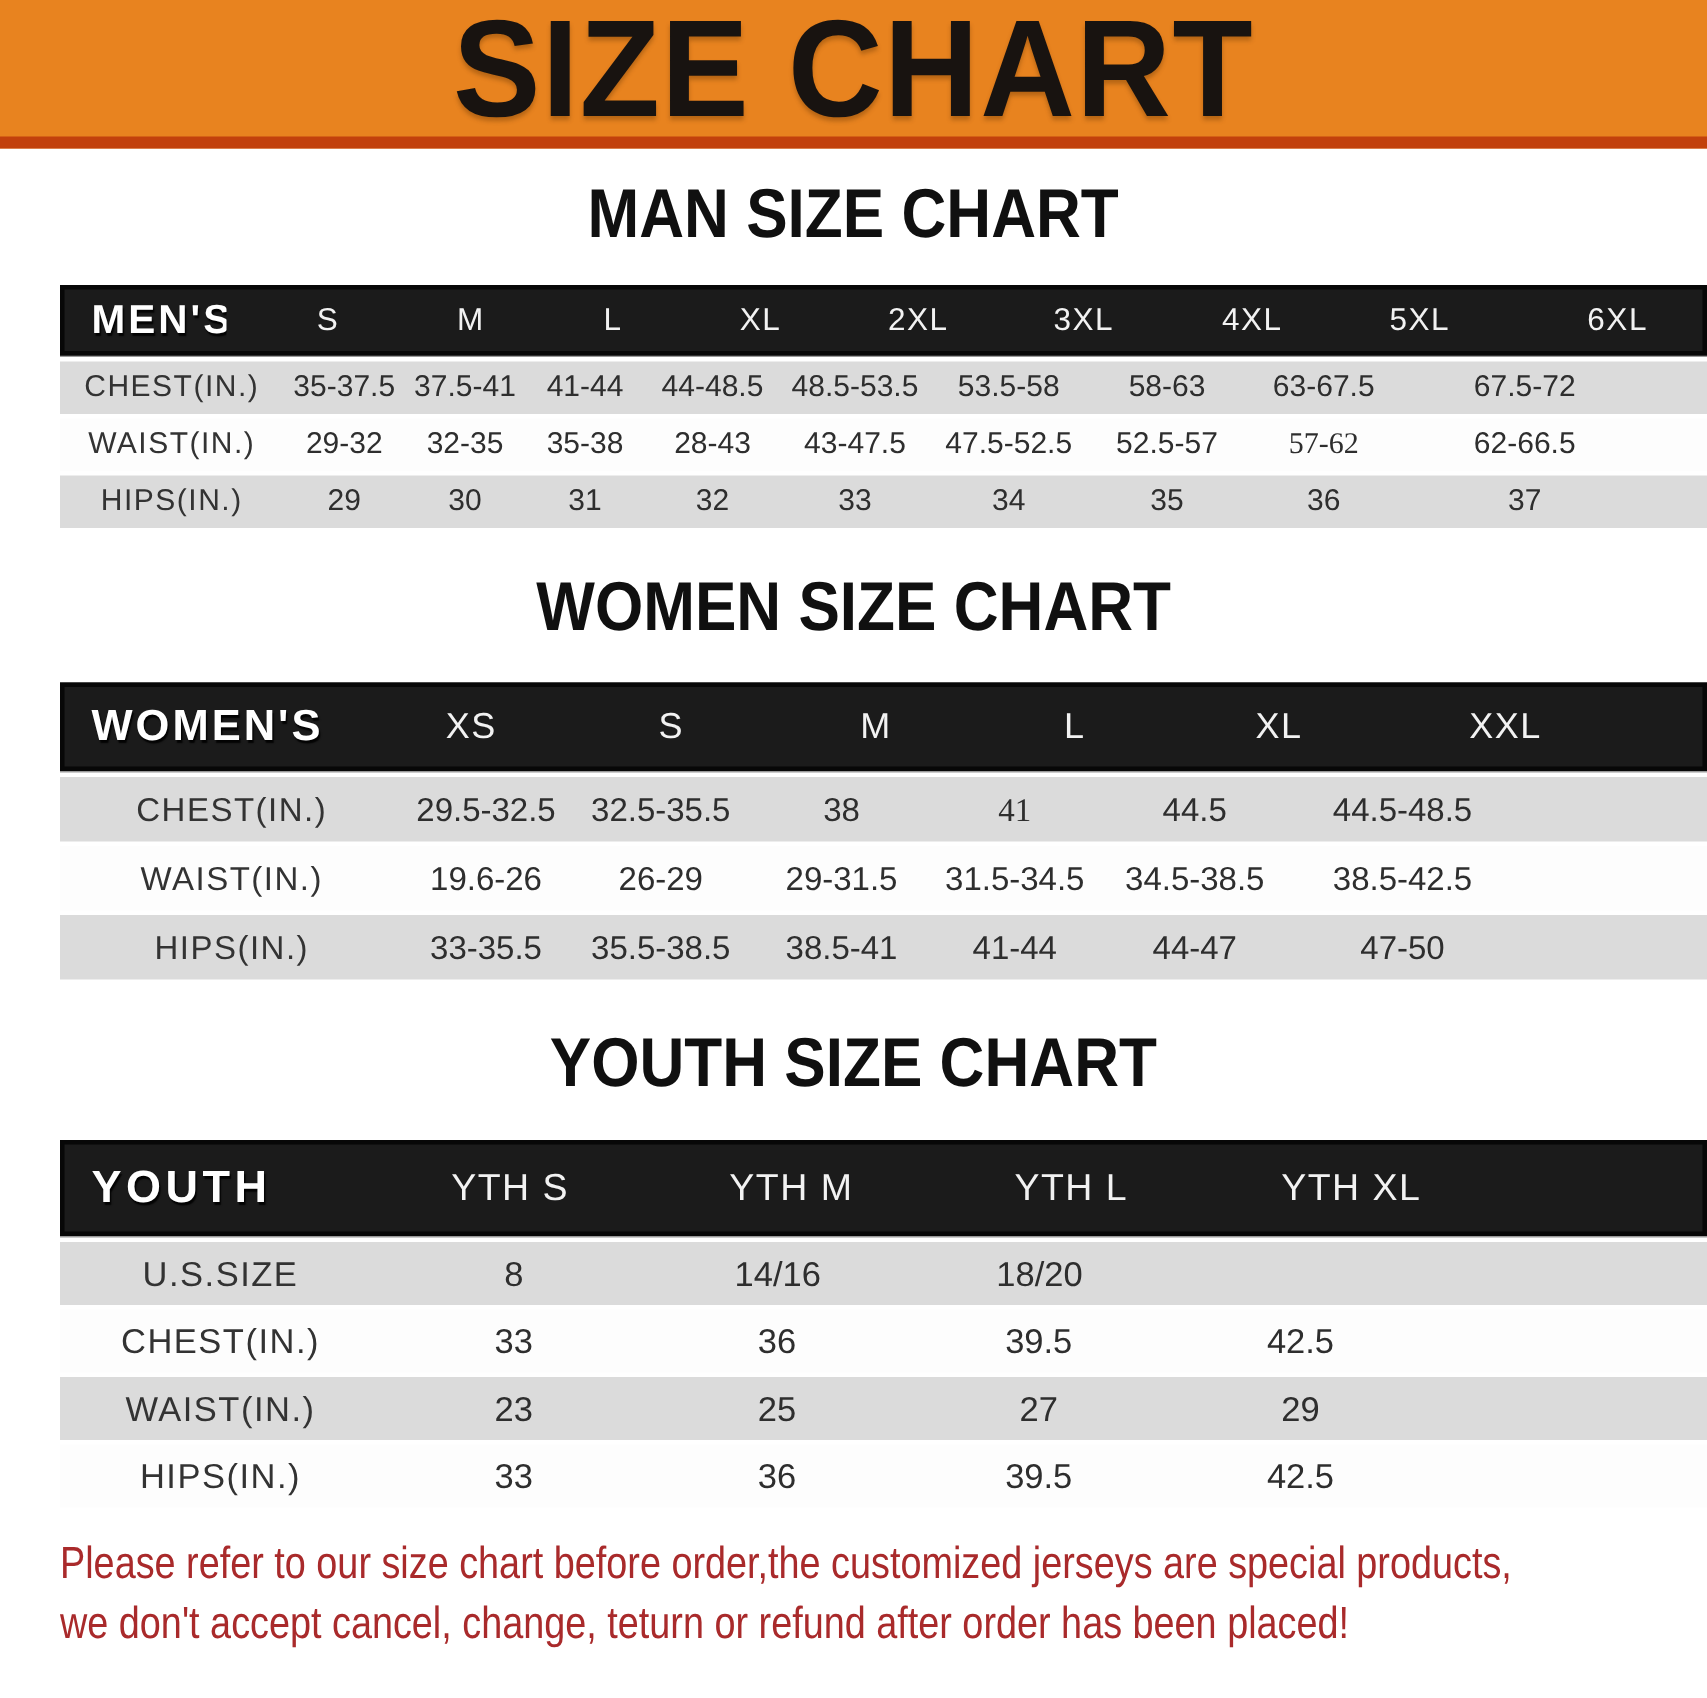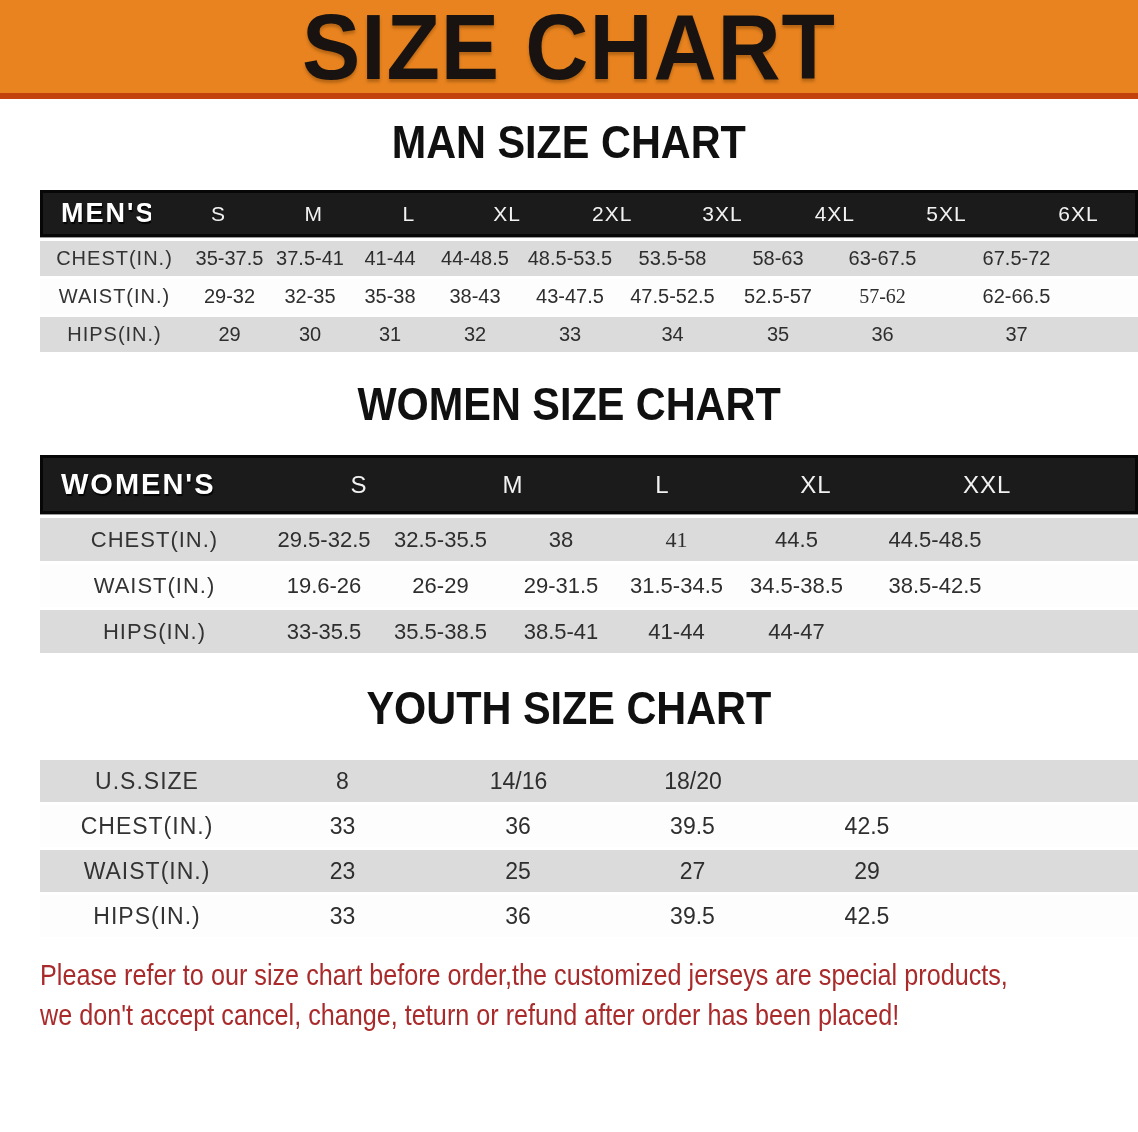--- a/index.html
+++ b/index.html
@@ -16,21 +16,21 @@
   *{box-sizing:border-box;}
   html,body{margin:0;padding:0;}
   body{
     width:1138px;height:1132px;overflow:hidden;background:#FFFFFF;
     font-family:"Liberation Sans","DejaVu Sans",sans-serif;
     color:var(--cell-text);
   }
   
   .banner{
     width:1138px;height:99px;background:var(--banner-orange);
-    border-bottom:6px solid #c2410c;
+    border-bottom:8px solid #c2410c;
     display:flex;align-items:center;justify-content:center;
   }
   .banner-title{
     font-size:92px;font-weight:bold;color:var(--banner-text);
     letter-spacing:1px;line-height:1;display:inline-block;
     transform:scaleX(0.95);transform-origin:center;
     text-shadow:0 3px 3px rgba(90,45,0,0.35);
   }
   
   .heading{width:1138px;text-align:center;line-height:52px;height:52px;}
@@ -115,21 +115,21 @@
         <div class="tcell dval" style="width: 105px;">53.5-58</div>
         <div class="tcell dval" style="width: 106px;">58-63</div>
         <div class="tcell dval" style="width: 103px;">63-67.5</div>
         <div class="tcell dval" style="width: 165px;">67.5-72</div>
       </div>
       <div class="trow drow white">
         <div class="tcell rlabel" style="width: 149px;">WAIST(IN.)</div>
         <div class="tcell dval" style="width: 81px;">29-32</div>
         <div class="tcell dval" style="width: 80px;">32-35</div>
         <div class="tcell dval" style="width: 80px;">35-38</div>
-        <div class="tcell dval" style="width: 90px;">38-43</div>
+        <div class="tcell dval" style="width: 90px;">28-43</div>
         <div class="tcell dval" style="width: 100px;">43-47.5</div>
         <div class="tcell dval" style="width: 105px;">47.5-52.5</div>
         <div class="tcell dval" style="width: 106px;">52.5-57</div>
         <div class="tcell dval" style="width: 103px; font-family: Liberation Serif, serif;">57-62</div>
         <div class="tcell dval" style="width: 165px;">62-66.5</div>
       </div>
       <div class="trow drow gray">
         <div class="tcell rlabel" style="width: 149px;">HIPS(IN.)</div>
         <div class="tcell dval" style="width: 81px;">29</div>
         <div class="tcell dval" style="width: 80px;">30</div>
@@ -144,20 +144,21 @@
     </div>
   </div>
 
 <div class="heading" id="h1">
   <span>WOMEN SIZE CHART</span>
 </div>
 <div>
     <div class="sizetable t1">
       <div class="trow thead">
         <div class="tcell glabel" style="width: 229px;">WOMEN'S</div>
+        <div class="tcell colhead" style="width: 110px;">XS</div>
         <div class="tcell colhead" style="width: 123px;">S</div>
         <div class="tcell colhead" style="width: 118px;">M</div>
         <div class="tcell colhead" style="width: 113px;">L</div>
         <div class="tcell colhead" style="width: 127px;">XL</div>
         <div class="tcell colhead" style="width: 150px;">XXL</div>
         <div class="tcell" style="width: 39px;"></div>
       </div>
       <div class="trow drow gray">
         <div class="tcell rlabel" style="width: 229px;">CHEST(IN.)</div>
         <div class="tcell dval" style="width: 110px;">29.5-32.5</div>
@@ -178,30 +179,39 @@
         <div class="tcell dval" style="width: 150px;">38.5-42.5</div>
         <div class="tcell" style="width: 39px;"></div>
       </div>
       <div class="trow drow gray">
         <div class="tcell rlabel" style="width: 229px;">HIPS(IN.)</div>
         <div class="tcell dval" style="width: 110px;">33-35.5</div>
         <div class="tcell dval" style="width: 123px;">35.5-38.5</div>
         <div class="tcell dval" style="width: 118px;">38.5-41</div>
         <div class="tcell dval" style="width: 113px;">41-44</div>
         <div class="tcell dval" style="width: 127px;">44-47</div>
+        <div class="tcell dval" style="width: 150px;">47-50</div>
         <div class="tcell" style="width: 39px;"></div>
       </div>
     </div>
   </div>
 
 <div class="heading" id="h2">
   <span>YOUTH SIZE CHART</span>
 </div>
 <div>
     <div class="sizetable t2">
+      <div class="trow thead">
+        <div class="tcell glabel" style="width: 214px;">YOUTH</div>
+        <div class="tcell colhead" style="width: 177px;">YTH S</div>
+        <div class="tcell colhead" style="width: 174px;">YTH M</div>
+        <div class="tcell colhead" style="width: 175px;">YTH L</div>
+        <div class="tcell colhead" style="width: 174px;">YTH XL</div>
+        <div class="tcell" style="width: 144px;"></div>
+      </div>
       <div class="trow drow gray">
         <div class="tcell rlabel" style="width: 214px;">U.S.SIZE</div>
         <div class="tcell dval" style="width: 177px;">8</div>
         <div class="tcell dval" style="width: 175px;">14/16</div>
         <div class="tcell dval" style="width: 174px;">18/20</div>
         <div class="tcell" style="width: 144px;"></div>
       </div>
       <div class="trow drow white">
         <div class="tcell rlabel" style="width: 214px;">CHEST(IN.)</div>
         <div class="tcell dval" style="width: 177px;">33</div>

